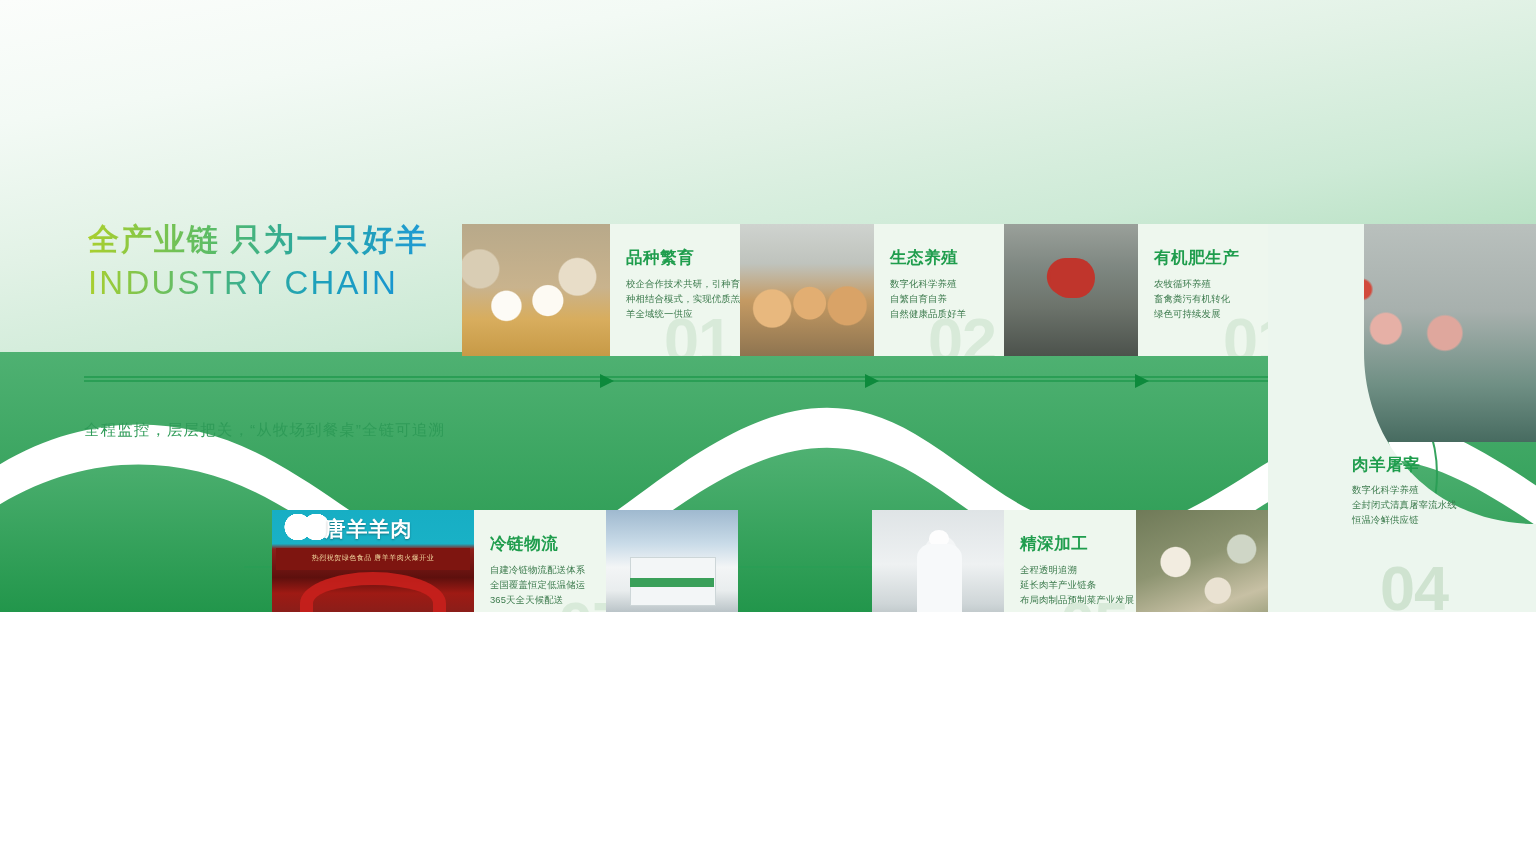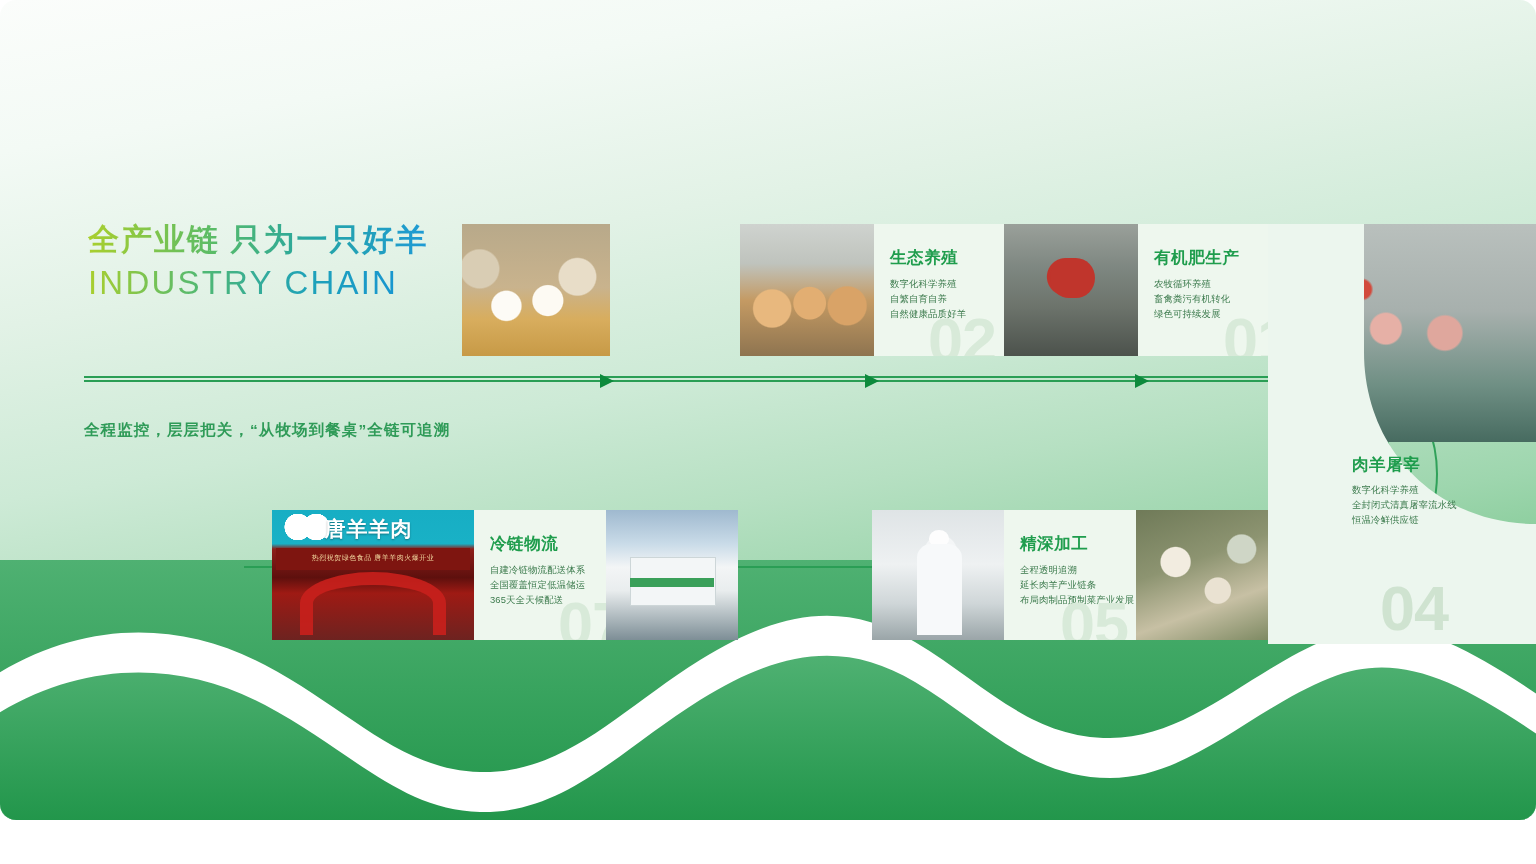--- a/index.html
+++ b/index.html
@@ -1,35 +1,35 @@
 <!DOCTYPE html>
 <html><head>
 <meta charset="utf-8">
 <style>
   html,body{margin:0;padding:0;}
   body{
     width:1536px;height:864px;overflow:hidden;
     font-family:"Liberation Sans","DejaVu Sans",sans-serif;
     background:#ffffff;
   }
-  #stage{position:relative;width:1536px;height:820px;overflow:hidden;
-    background:linear-gradient(170deg,#fbfdfb 0%,#f3faf5 14%,#e2f2e6 30%,#cdead6 46%,#b6e0c2 58%,#9ed6ae 68%,#7fc892 78%,#5bb877 88%,#3da95f 100%);border-radius:16px;}
+  #stage{position:relative;width:1536px;height:612px;overflow:hidden;
+    background:linear-gradient(170deg,#fbfdfb 0%,#f3faf5 14%,#e2f2e6 30%,#cdead6 46%,#b6e0c2 58%,#9ed6ae 68%,#7fc892 78%,#5bb877 88%,#3da95f 100%);}
 
   
   #wave{position:absolute;left:0;bottom:0;width:1536px;height:260px;}
 
   
   .headline{position:absolute;left:88px;top:222px;}
   .hl-cn{font-size:31px;font-weight:700;letter-spacing:2px;line-height:1.18;
      background:linear-gradient(90deg,#a9cf2e 0%,#57bb69 38%,#25a5a4 66%,#1e9ad6 100%);
      -webkit-background-clip:text;background-clip:text;color:transparent;white-space:nowrap;}
   .hl-en{font-size:33px;font-weight:400;letter-spacing:2.2px;line-height:1.22;margin-top:4px;
      background:linear-gradient(90deg,#a9cf2e 0%,#4fb874 34%,#1ea2b8 64%,#1692d8 100%);
      -webkit-background-clip:text;background-clip:text;color:transparent;white-space:nowrap;}
-  .sublabel{position:absolute;left:84px;top:420px;font-size:15.5px;color:#2f9b58;letter-spacing:1.1px;white-space:nowrap;font-weight:bold;}
+  .sublabel{position:absolute;left:84px;top:420px;font-size:15.5px;color:#2f9b58;letter-spacing:1.1px;white-space:nowrap;}
 
   
   #flow{position:absolute;left:0;top:0;width:1536px;height:864px;pointer-events:none;}
 
   
   .panel{position:absolute;overflow:hidden;}
   .txtcard{background:#eef7ee;}
   .card-title{position:absolute;left:16px;top:23px;font-size:16.5px;font-weight:700;color:#1f9d4d;letter-spacing:.6px;white-space:nowrap;}
   .card-desc{position:absolute;left:16px;top:52px;font-size:9.4px;color:#3b7a4c;line-height:1.62;letter-spacing:.15px;}
   .card-desc div{white-space:nowrap;}
@@ -86,21 +86,21 @@
 
   .lab-coat{position:absolute;left:34%;top:26%;width:34%;height:70%;background:#f7f9fa;border-radius:14px 14px 0 0;}
   .lab-hat{position:absolute;left:43%;top:15%;width:15%;height:13%;background:#fdfdfd;border-radius:50% 50% 40% 40%;}
 
   .mach-drum{position:absolute;left:34%;top:26%;width:34%;height:30%;background:#c0352c;border-radius:50%/60%;}
 
   
   #card04{position:absolute;left:1340px;top:440px;width:196px;height:200px;}
   #card04 .card-title{left:12px;top:14px;}
   #card04 .card-desc{left:12px;top:42px;}
-  #card04 .card-num{right:88px;bottom:0;color:#cfe3d0;}
+  #card04 .card-num{right:88px;bottom:20px;color:#cfe3d0;}
 
   .divider{position:absolute;left:84px;top:376px;width:1216px;height:0;border-top:2px solid #2a9e55;}
 </style>
 </head>
 <body>
 
 <div id="stage">
 
   <svg id="wave" viewBox="0 0 1536 260" preserveAspectRatio="none">
     <defs>
@@ -131,20 +131,29 @@
     <polygon points="1135,374 1149,381 1135,388" fill="#0d8a3c"></polygon>
 
     <polygon points="1040,560 1026,567 1040,574" fill="#0d8a3c"></polygon>
     <polygon points="613,560 599,567 613,574" fill="#0d8a3c"></polygon>
     <polygon points="287,560 273,567 287,574" fill="#0d8a3c"></polygon>
 
     <path d="M1300,337 A137,137 0 0 1 1300,611" fill="none" stroke="#2a9e55" stroke-width="2" opacity="0.95"></path>
   </svg>
 
   <div class="panel photo ph-lambs" style="left:462px;top:224px;width:148px;height:132px;"></div>
+  <div class="panel txtcard" style="left:610px;top:224px;width:130px;height:132px;">
+    <div class="card-title">品种繁育</div>
+    <div class="card-desc">
+      <div>校企合作技术共研，引种育</div>
+        <div>种相结合模式，实现优质羔</div>
+        <div>羊全域统一供应</div>
+    </div>
+    <div class="card-num">01</div>
+  </div>
 
   <div class="panel photo ph-pen" style="left:740px;top:224px;width:134px;height:132px;"></div>
   <div class="panel txtcard" style="left:874px;top:224px;width:130px;height:132px;">
     <div class="card-title">生态养殖</div>
     <div class="card-desc">
       <div>数字化科学养殖</div>
         <div>自繁自育自养</div>
         <div>自然健康品质好羊</div>
     </div>
     <div class="card-num">02</div>

